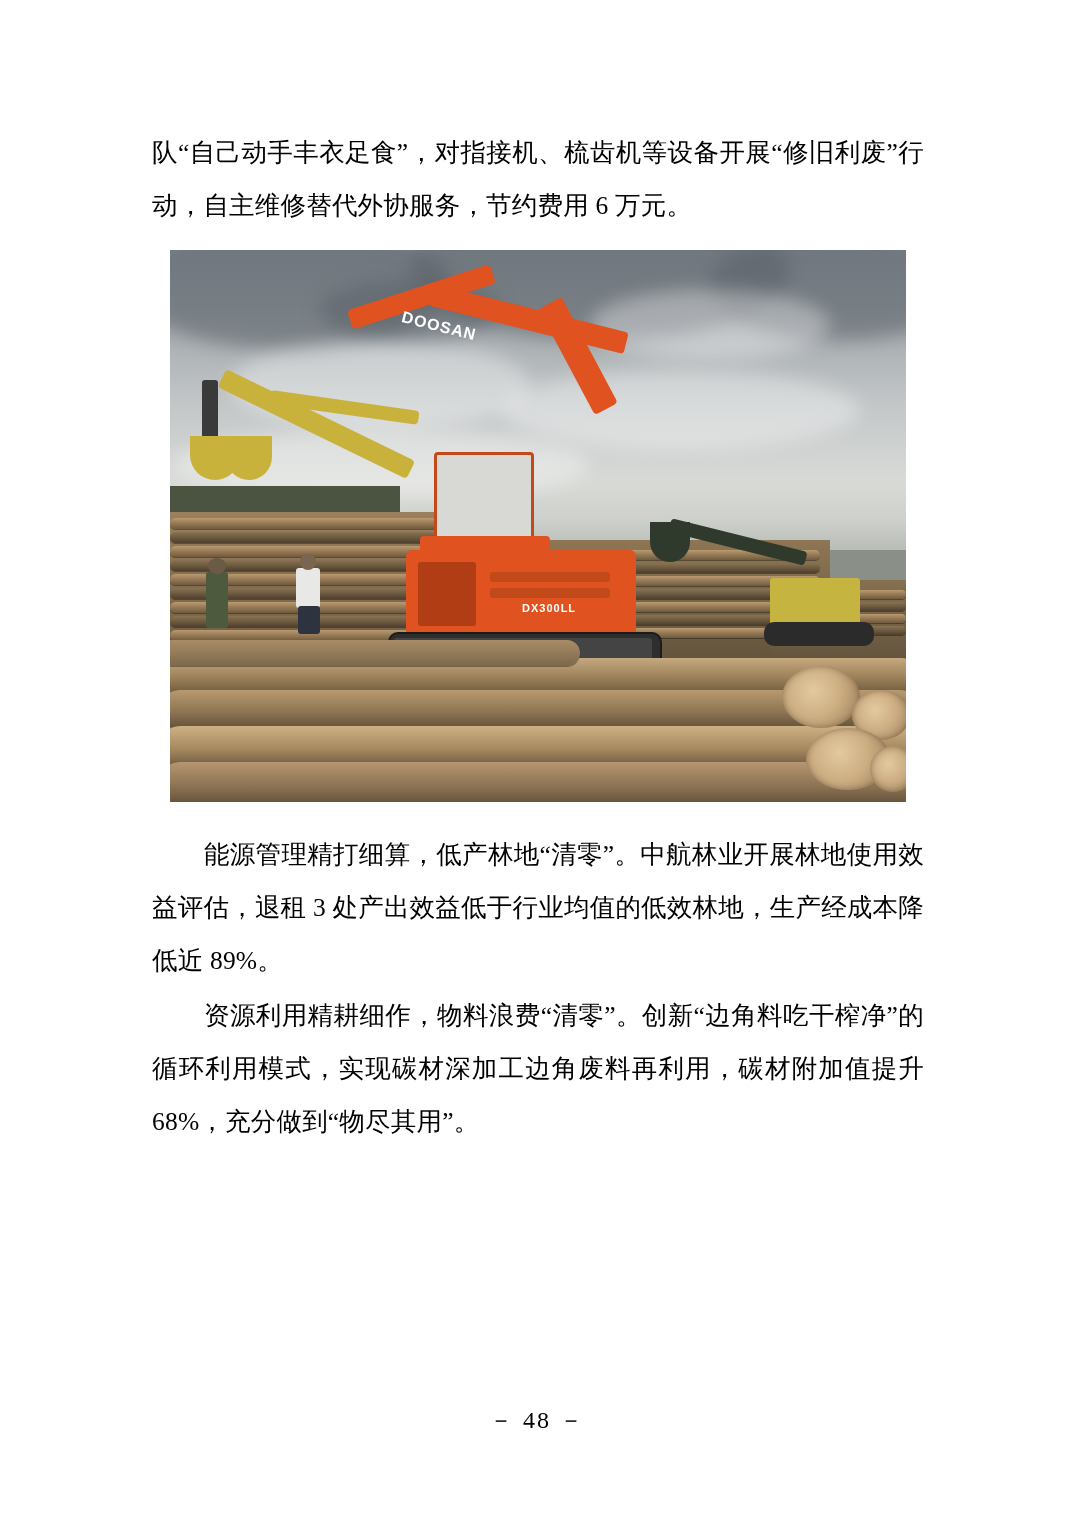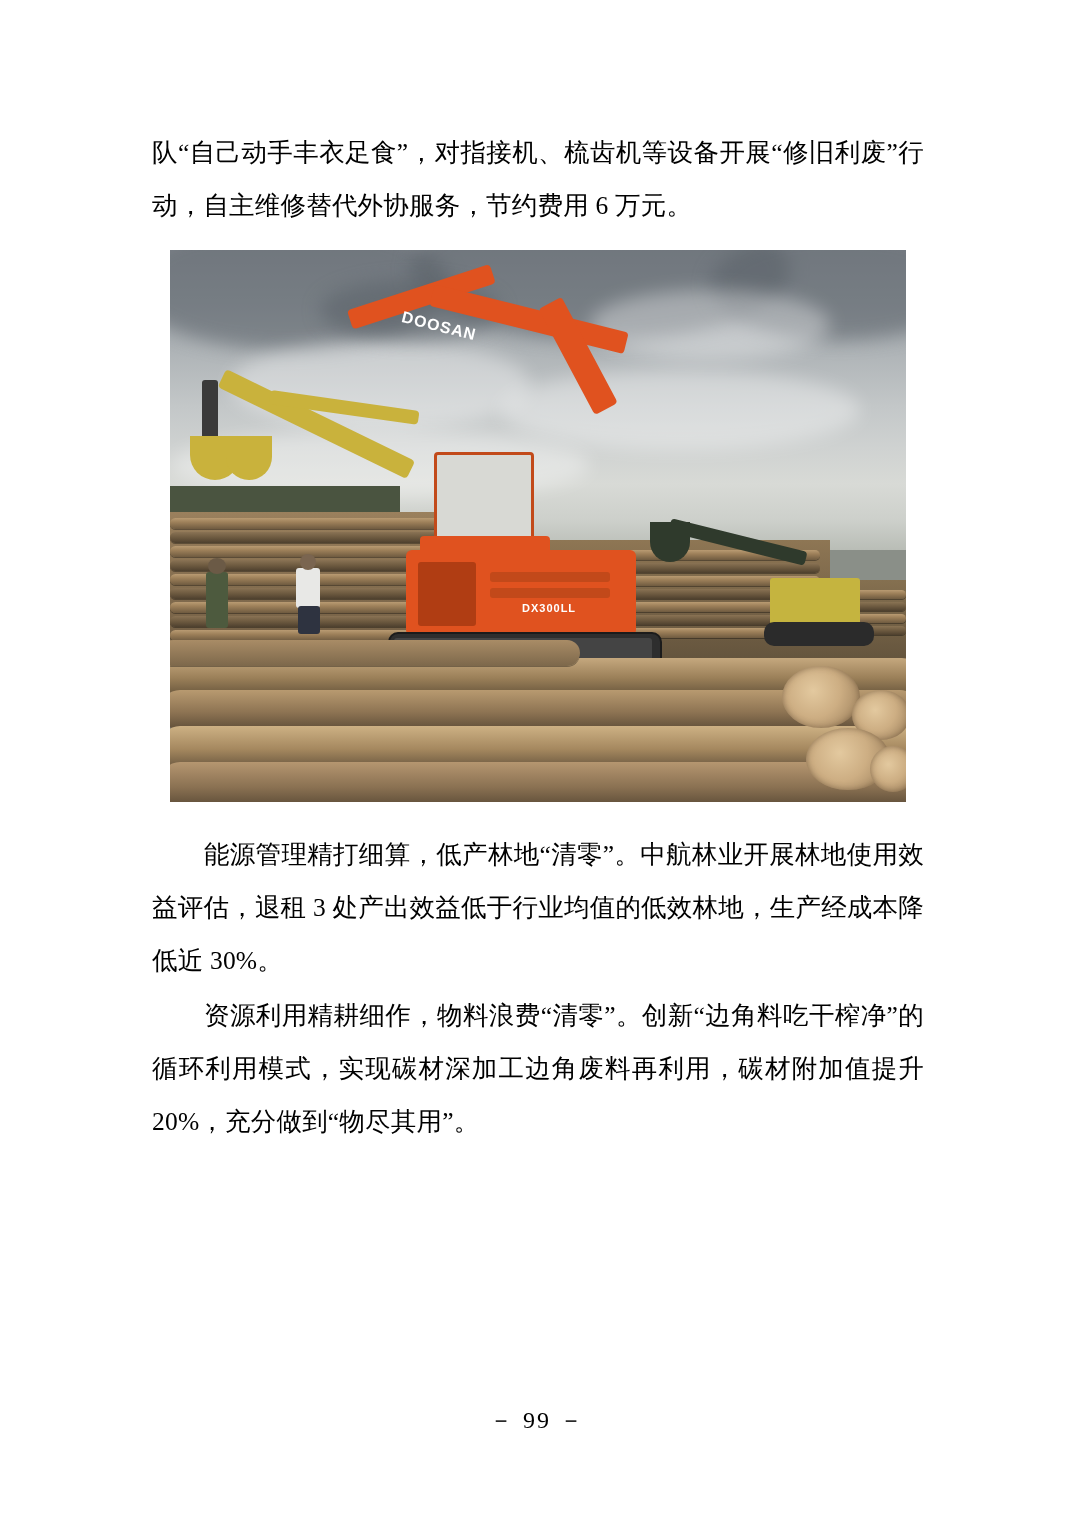--- a/index.html
+++ b/index.html
@@ -251,20 +251,20 @@
         <div class="logrow" style="left:-10px; top:390px; width:420px; height:26px; border-radius:14px; background:linear-gradient(to bottom,#a98c66,#7d684b);"></div>
 
         <div class="logend" style="left:612px; top:416px; width:78px; height:62px;"></div>
         <div class="logend" style="left:682px; top:440px; width:58px; height:50px;"></div>
         <div class="logend" style="left:636px; top:478px; width:84px; height:62px;"></div>
         <div class="logend" style="left:700px; top:496px; width:46px; height:46px;"></div>
 
       </div>
     </div>
 
-    <p class="body-text indent">能源管理精打细算，低产林地“清零”。中航林业开展林地使用效益评估，退租 3 处产出效益低于行业均值的低效林地，生产经成本降低近 30%。</p>
-    <p class="body-text indent">资源利用精耕细作，物料浪费“清零”。创新“边角料吃干榨净”的循环利用模式，实现碳材深加工边角废料再利用，碳材附加值提升 20%，充分做到“物尽其用”。</p>
+    <p class="body-text indent">能源管理精打细算，低产林地“清零”。中航林业开展林地使用效益评估，退租 3 处产出效益低于行业均值的低效林地，生产经成本降低近 89%。</p>
+    <p class="body-text indent">资源利用精耕细作，物料浪费“清零”。创新“边角料吃干榨净”的循环利用模式，实现碳材深加工边角废料再利用，碳材附加值提升 68%，充分做到“物尽其用”。</p>
 
   </div>
 
-  <div class="pagenum">－ 99 －</div>
+  <div class="pagenum">－ 48 －</div>
 
 </div>
 
 </body></html>

